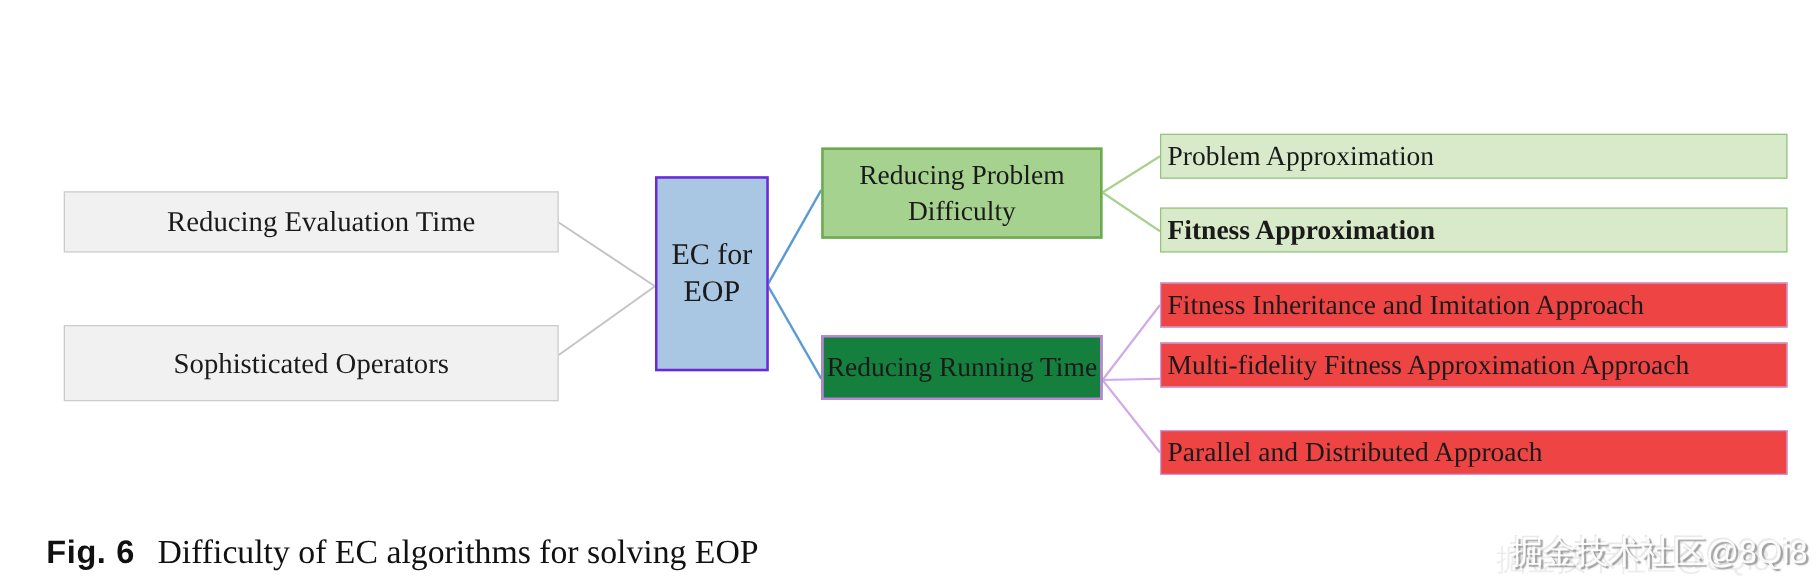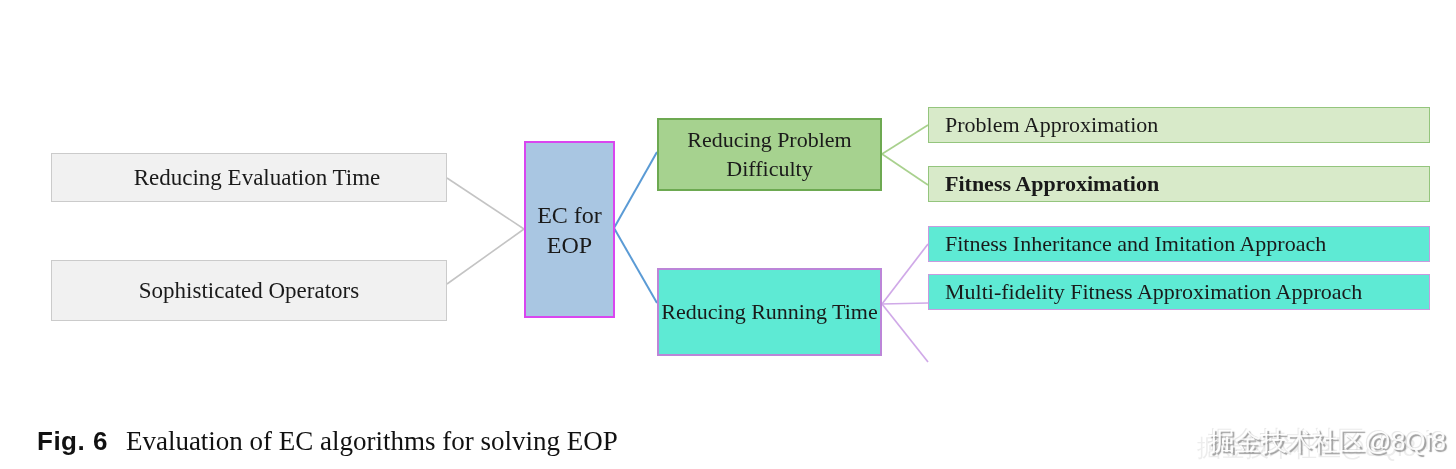--- a/index.html
+++ b/index.html
@@ -29,75 +29,75 @@
     align-items: center;
     color: #1a1a1a;
   }
   .centered {
     justify-content: center;
     text-align: center;
   }
   .left-aligned {
     justify-content: flex-start;
     text-align: left;
-    padding-left: 16px;
+    padding-left: 5px;
   }
   
   .gray-node {
     left: 51px;
     width: 396px;
     background: #f1f1f1;
     border: 1px solid #cbcbcb;
     font-size: 23px;
   }
   #gray-node-1 { top: 153px; height: 49px; padding-left: 16px; }
   #gray-node-2 { top: 260px; height: 61px; }
   
   .root-node {
     left: 524px;
     top: 141px;
     width: 91px;
-    height: 177px;
+    height: 156px;
     background: #a9c6e2;
-    border: 2px solid #d946ef;
+    border: 2px solid #6d28d9;
     font-size: 24px;
     line-height: 1.25;
   }
   
   .parent-node {
     left: 657px;
     width: 225px;
     font-size: 22px;
     line-height: 1.3;
   }
   #green-parent {
     top: 118px;
     height: 73px;
     background: #a6d28f;
     border: 2px solid #6da951;
   }
   #purple-parent {
     top: 268px;
-    height: 88px;
-    background: #5eead4;
+    height: 52px;
+    background: #15803d;
     border: 2px solid #bc85d8;
   }
   
   .leaf-node {
     left: 928px;
     width: 502px;
     height: 36px;
     font-size: 22px;
   }
   .green-leaf {
     background: #d8eac9;
     border: 1px solid #94c57d;
   }
   .purple-leaf {
-    background: #5eead4;
+    background: #ef4444;
     border: 1px solid #c79be0;
   }
   #green-leaf-1 { top: 107px; }
   #green-leaf-2 { top: 166px; font-weight: bold; }
   #purple-leaf-1 { top: 226px; }
   #purple-leaf-2 { top: 274px; }
   #purple-leaf-3 { top: 344px; }
   
   #caption {
     position: absolute;
@@ -185,23 +185,26 @@
   </div>
 
   <div class="node leaf-node purple-leaf left-aligned" id="purple-leaf-1">
     <span>Fitness Inheritance and Imitation Approach</span>
   </div>
 
   <div class="node leaf-node purple-leaf left-aligned" id="purple-leaf-2">
     <span>Multi-fidelity Fitness Approximation Approach</span>
   </div>
 
+  <div class="node leaf-node purple-leaf left-aligned" id="purple-leaf-3">
+    <span>Parallel and Distributed Approach</span>
+  </div>
 
   <div id="caption">
     <span class="cap-label">Fig. 6</span>
-    <span class="cap-text">Evaluation of EC algorithms for solving EOP</span>
+    <span class="cap-text">Difficulty of EC algorithms for solving EOP</span>
   </div>
 
   <div id="watermark-ghost">掘金技术社区@8Qi8</div>
 
   <div id="watermark">掘金技术社区@8Qi8</div>
 
 </div>
 
 </body></html>

